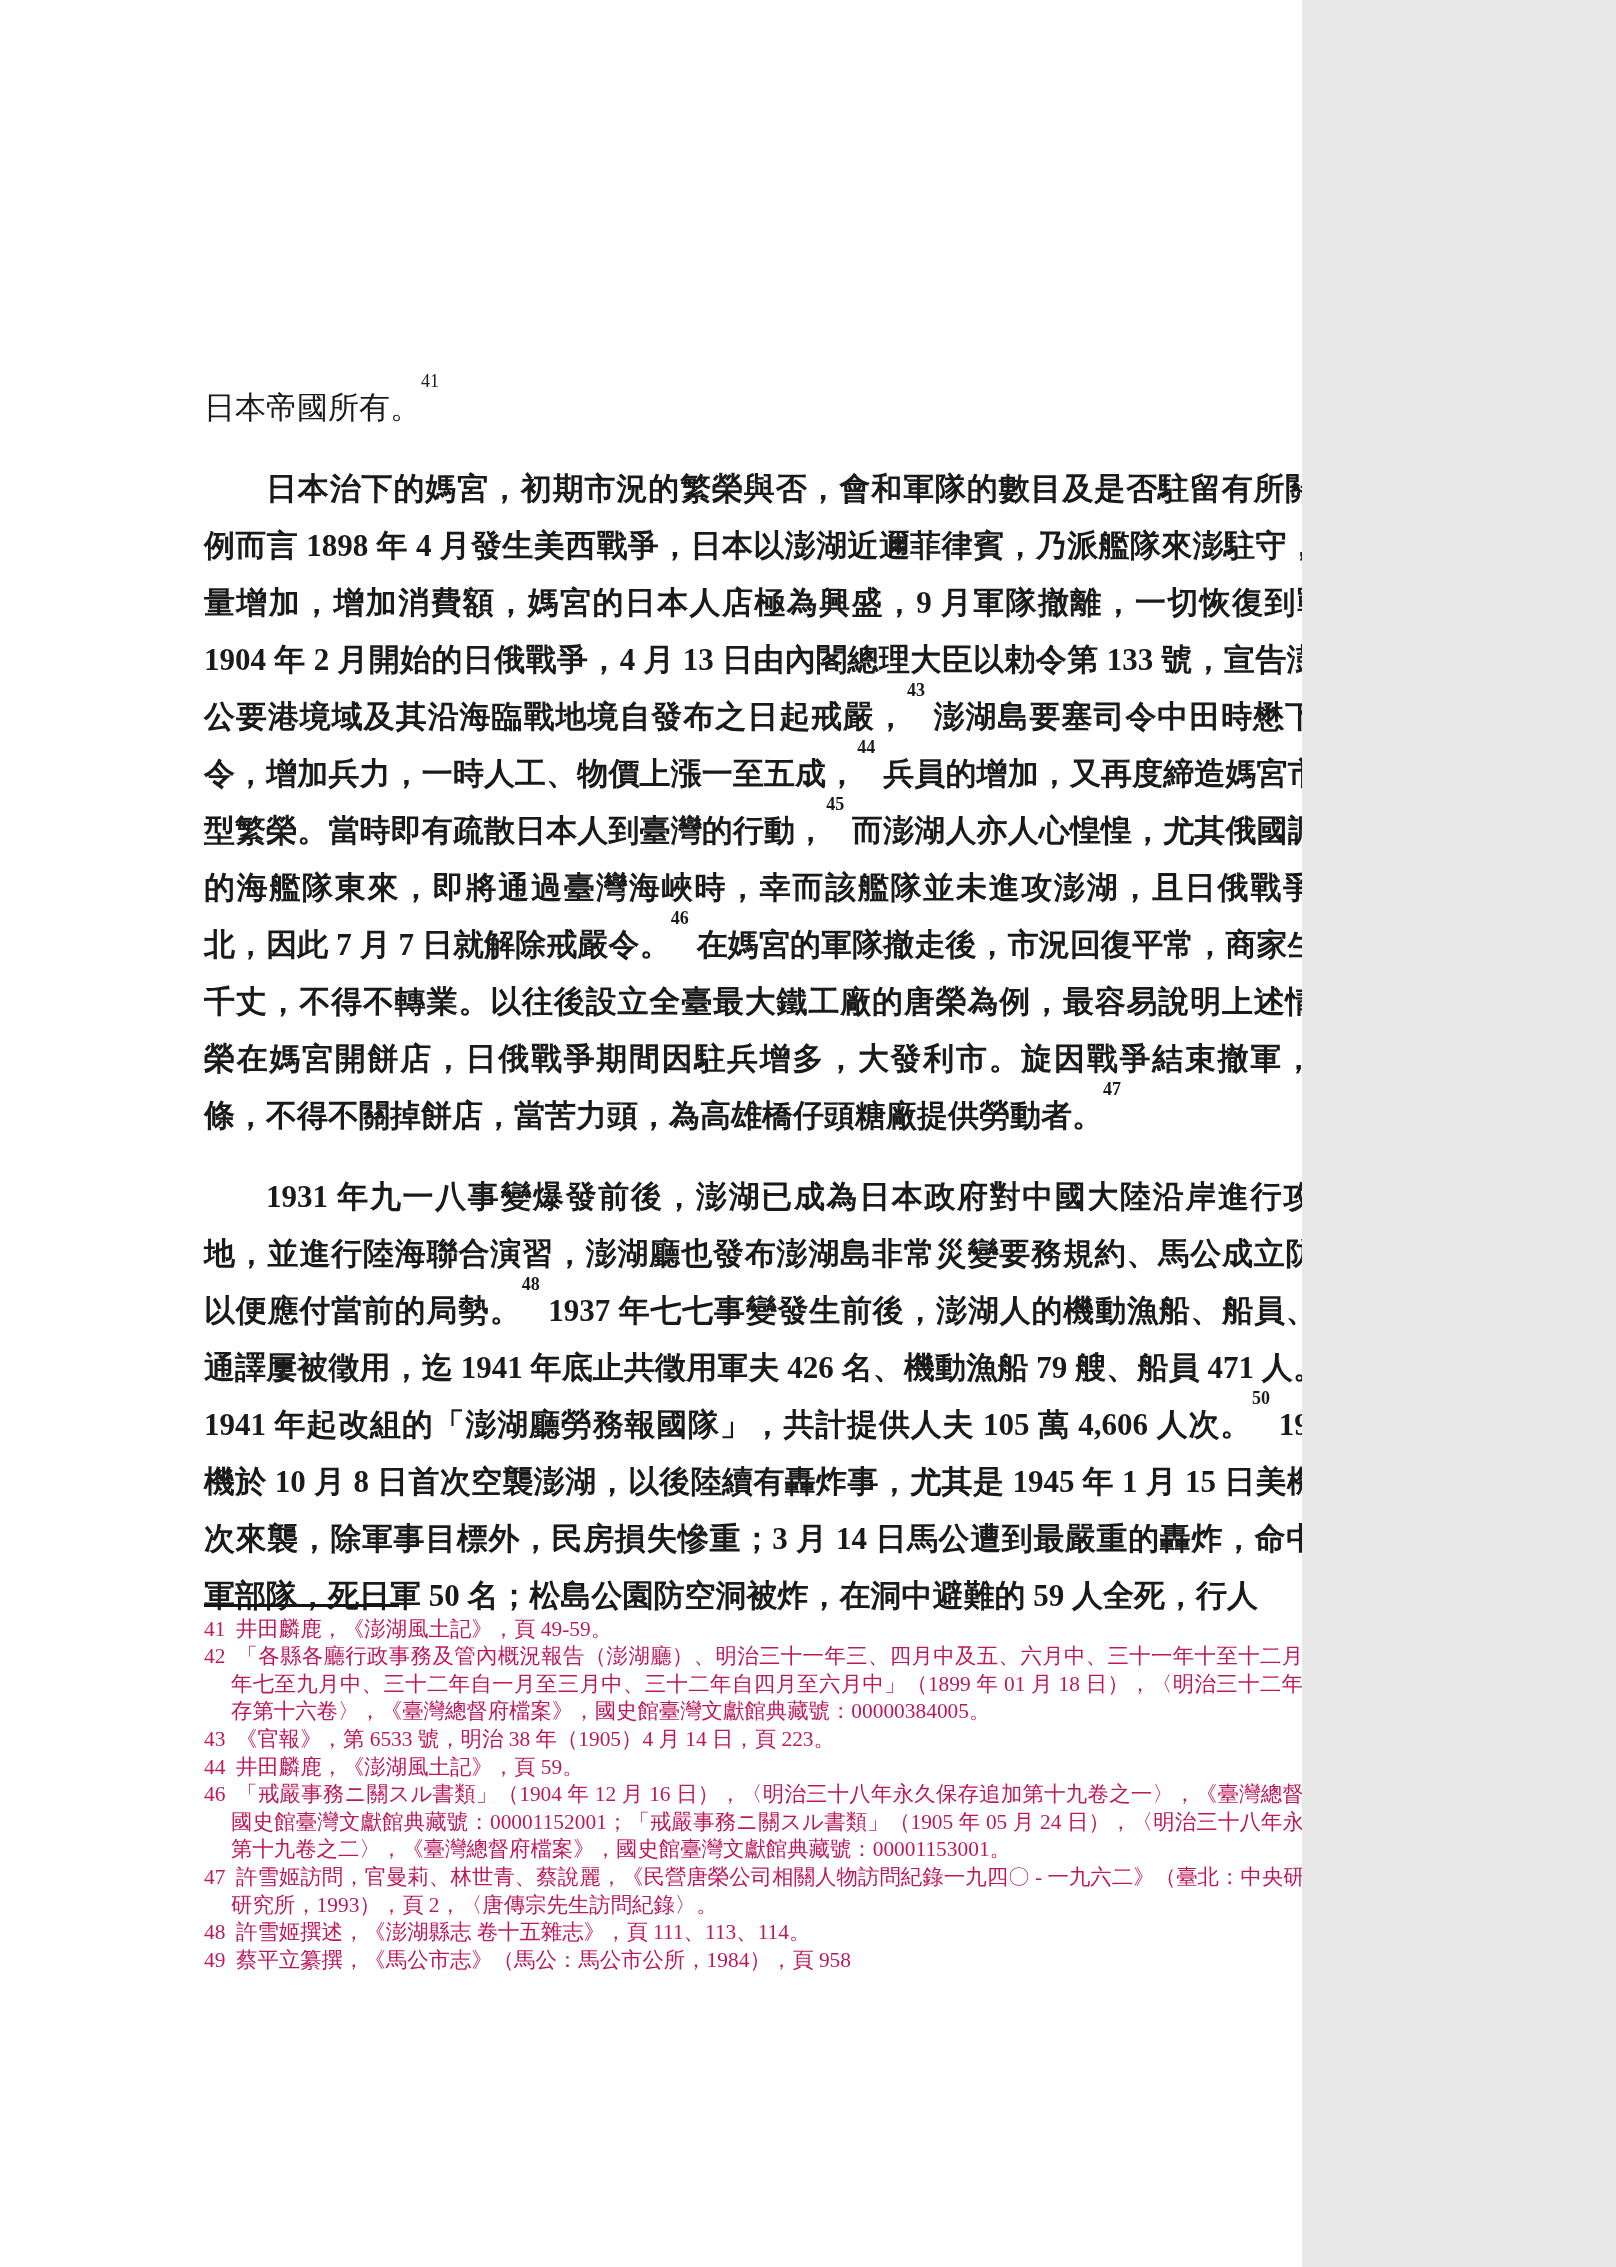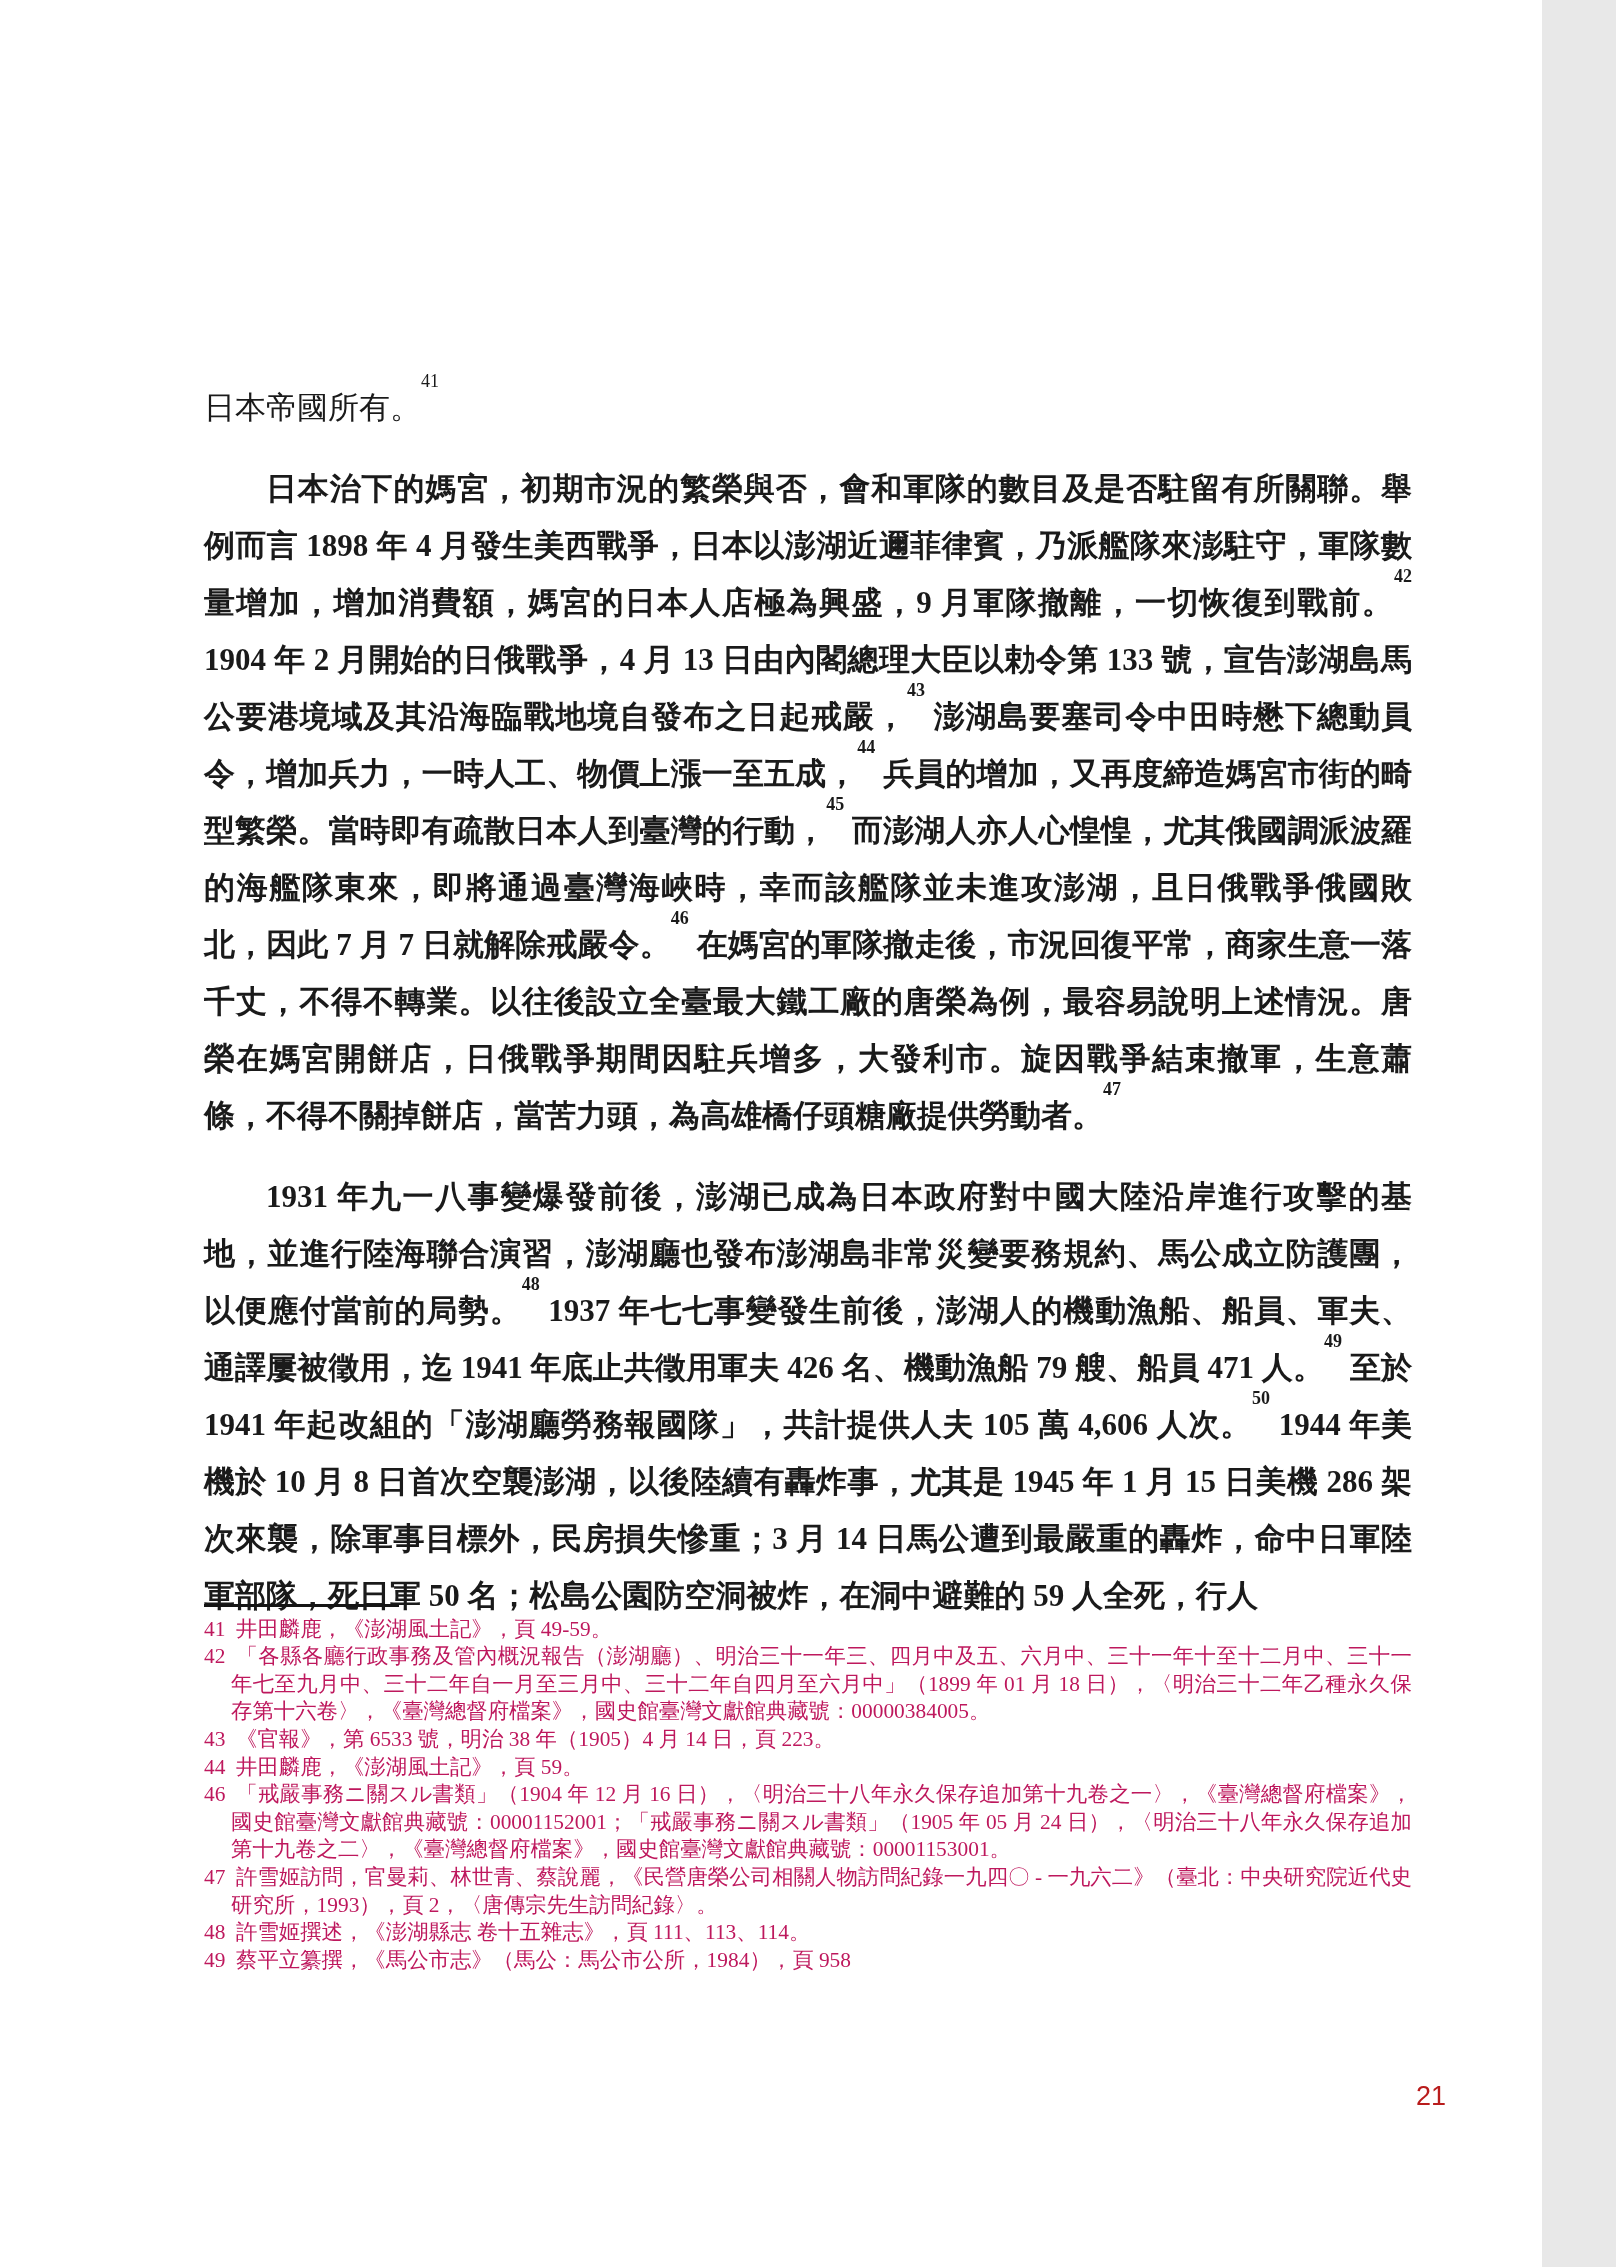--- a/index.html
+++ b/index.html
@@ -1,18 +1,18 @@
 <!DOCTYPE html>
 <html lang="zh-Hant" style="font-size:15px"><head>
 <meta charset="utf-8">
 <style>
   html, body { margin: 0; padding: 0; background: #e8e8e8; }
   .page {
     position: relative;
-    width: 1542px;
+    width: 1302px;
     height: 2267px;
     background: #ffffff;
     font-family: "Liberation Serif", "DejaVu Serif", serif;
     color: #1a1a1a;
     overflow: hidden;
   }
   .content {
     position: absolute;
     left: 204px;
     top: 379px;

